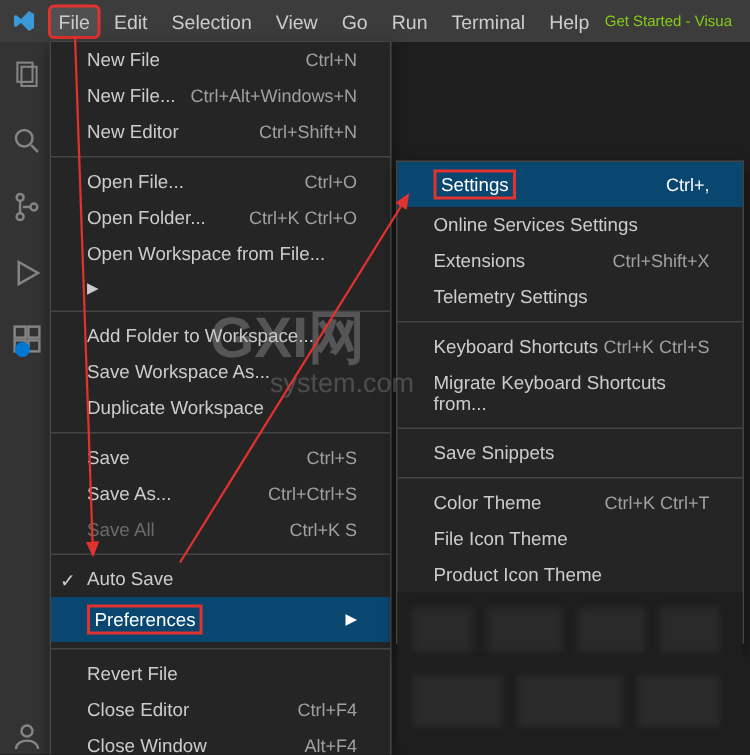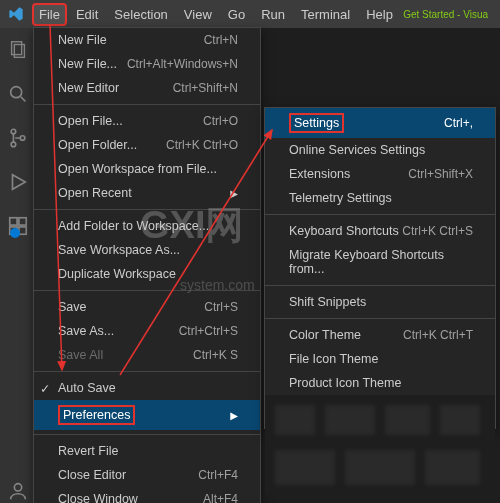--- a/index.html
+++ b/index.html
@@ -20,21 +20,21 @@
   .menu-item { display: flex; align-items: center; justify-content: space-between; padding: 5px 22px 5px 24px; color: #ccc; cursor: pointer; position: relative; font-size: 12.5px; }
   .menu-item.sel { background: #094771; color: #fff; }
   .menu-item.disabled { color: #6b6b6b; }
   .menu-item .check { position: absolute; left: 6px; }
   .menu-item .arrow { font-size: 10px; }
   .shortcut { color: #a0a0a0; font-size: 12px; }
   .menu-item.sel .shortcut { color: #fff; }
   .menu-sep { height: 1px; background: #454545; margin: 4px 0; }
   .hl-box { border: 2px solid #e1322e; padding: 1px 3px; display: inline-block; }
   .watermark { position: absolute; left: 140px; top: 200px; font-size: 38px; color: rgba(200,200,200,0.3); font-weight: bold; pointer-events: none; }
-  .watermark-sub { position: absolute; left: 180px; top: 245px; font-size: 14px; color: rgba(200,200,200,0.25); pointer-events: none; margin-top: 32px; }
+  .watermark-sub { position: absolute; left: 180px; top: 245px; font-size: 18px; color: rgba(200,200,200,0.25); pointer-events: none; }
   .blur-region { position: absolute; left: 265px; top: 395px; width: 230px; height: 100px; background: #1e1e1e; }
   .blur-block { position: absolute; background: #2a2a2a; filter: blur(2px); }
   svg.anno { position: absolute; left: 0; top: 0; width: 500px; height: 503px; pointer-events: none; }
 </style>
 </head>
 <body>
 
 <div class="titlebar">
   <span class="logo">
     <svg viewBox="0 0 24 24" width="16" height="16">
@@ -118,21 +118,20 @@
     </div>
     <div class="menu-item">
       <span>Open Folder...</span>
       <span class="shortcut">Ctrl+K Ctrl+O</span>
     </div>
     <div class="menu-item">
       <span>Open Workspace from File...</span>
       <span class="shortcut"></span>
     </div>
     <div class="menu-item">
-      <span>Open Recent</span>
       <span class="arrow">▶</span>
     </div>
     <div class="menu-sep"></div>
     <div class="menu-item">
       <span>Add Folder to Workspace...</span>
       <span class="shortcut"></span>
     </div>
     <div class="menu-item">
       <span>Save Workspace As...</span>
       <span class="shortcut"></span>
@@ -199,21 +198,21 @@
     <div class="menu-item">
       <span>Keyboard Shortcuts</span>
       <span class="shortcut">Ctrl+K Ctrl+S</span>
     </div>
     <div class="menu-item">
       <span>Migrate Keyboard Shortcuts from...</span>
       <span class="shortcut"></span>
     </div>
     <div class="menu-sep"></div>
     <div class="menu-item">
-      <span>Shift Snippets</span>
+      <span>Save Snippets</span>
       <span class="shortcut"></span>
     </div>
     <div class="menu-sep"></div>
     <div class="menu-item">
       <span>Color Theme</span>
       <span class="shortcut">Ctrl+K Ctrl+T</span>
     </div>
     <div class="menu-item">
       <span>File Icon Theme</span>
       <span class="shortcut"></span>

